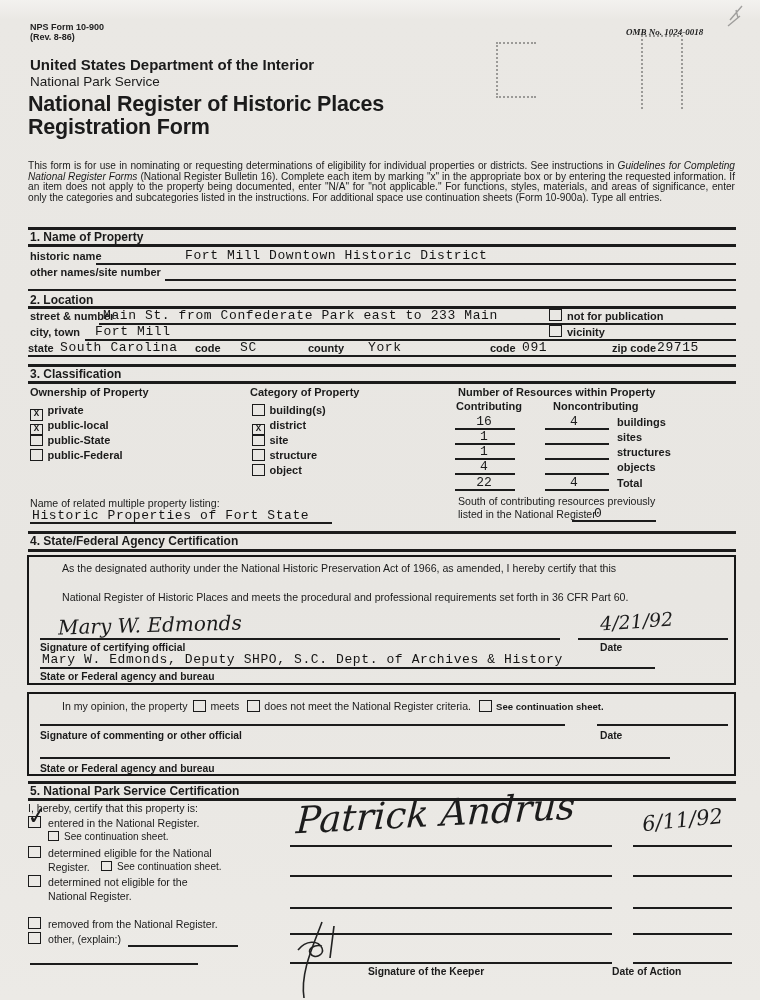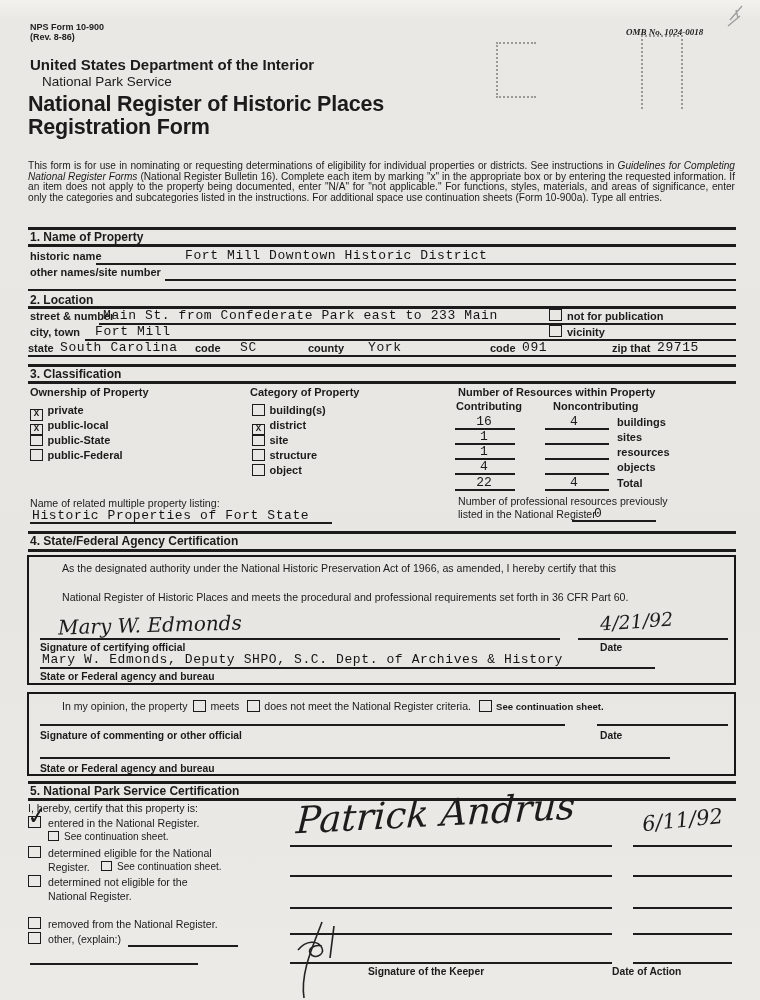--- a/index.html
+++ b/index.html
@@ -3,21 +3,21 @@
 <meta charset="utf-8">
 <style>
   html,body{margin:0;padding:0;background:#c9c7c3;}
   .page{position:relative;width:760px;height:1000px;margin:0 auto;overflow:hidden;
     background:linear-gradient(180deg,#f3f2ef 0%,#eae8e4 2%,#e8e6e2 60%,#eceae6 100%);
     font-family:"Liberation Sans",sans-serif;color:#1b1b1b;}
   .abs{position:absolute;white-space:nowrap;}
   .tiny{font:bold 9px/10px "Liberation Sans",sans-serif;color:#222;}
   .tinyi{font:italic bold 9px/10px "Liberation Serif",serif;color:#222;text-align:right;}
   .dept{font:bold 15px "Liberation Sans",sans-serif;}
-  .agency{font:13.5px "Liberation Sans",sans-serif;margin-left:12px;}
+  .agency{font:13.5px "Liberation Sans",sans-serif;}
   .bigtitle{font:bold 21.5px/22px "Liberation Sans",sans-serif;letter-spacing:-0.2px;}
   .para{font:10.15px/10.7px "Liberation Sans",sans-serif;text-align:justify;white-space:normal;}
   .sec{font:bold 12px "Liberation Sans",sans-serif;}
   .lbl{font:bold 11px "Liberation Sans",sans-serif;}
   .sm{font:10.6px "Liberation Sans",sans-serif;}
   .smb{font:bold 10.3px "Liberation Sans",sans-serif;}
   .sm9b{font:bold 9.6px "Liberation Sans",sans-serif;}
   .mono{font:13px "Liberation Mono",monospace;letter-spacing:.6px;color:#141414;}
   .hand{font:italic 20px "DejaVu Serif",serif;color:#1c1c1c;}
   .hl{position:absolute;background:#1c1c1c;height:1.6px;}
@@ -83,21 +83,21 @@
   <div class="hl" style="left:85px;top:339px;width:651px"></div>
 
   <div class="abs lbl" style="left:28px;top:342px">state</div>
   <div class="abs mono" style="left:60px;top:340px">South Carolina</div>
   <div class="abs lbl" style="left:195px;top:342px">code</div>
   <div class="abs mono" style="left:240px;top:340px">SC</div>
   <div class="abs lbl" style="left:308px;top:342px">county</div>
   <div class="abs mono" style="left:368px;top:340px">York</div>
   <div class="abs lbl" style="left:490px;top:342px">code</div>
   <div class="abs mono" style="left:522px;top:340px">091</div>
-  <div class="abs lbl" style="left:612px;top:342px">zip that</div>
+  <div class="abs lbl" style="left:612px;top:342px">zip code</div>
   <div class="abs mono" style="left:657px;top:340px">29715</div>
   <div class="hl hlm" style="left:28px;top:355px;width:708px"></div>
 
   <div class="hl hl2" style="left:28px;top:364px;width:708px"></div>
   <div class="abs sec" style="left:30px;top:367px">3. Classification</div>
   <div class="hl hl2" style="left:28px;top:381px;width:708px"></div>
 
   <div class="abs lbl" style="left:30px;top:386px">Ownership of Property</div>
   <div class="abs" style="left:30px;top:400px"><span class="cb">X</span> <span class="lbl">private</span></div>
   <div class="abs" style="left:30px;top:415px"><span class="cb">X</span> <span class="lbl">public-local</span></div>
@@ -122,40 +122,40 @@
   <div class="hl" style="left:545px;top:428px;width:64px"></div>
 
   <div class="rv" style="left:456px;top:429px">1</div>
   <div class="rv" style="left:546px;top:429px"></div>
   <div class="abs lbl" style="left:617px;top:431px">sites</div>
   <div class="hl" style="left:455px;top:443px;width:60px"></div>
   <div class="hl" style="left:545px;top:443px;width:64px"></div>
 
   <div class="rv" style="left:456px;top:444px">1</div>
   <div class="rv" style="left:546px;top:444px"></div>
-  <div class="abs lbl" style="left:617px;top:446px">resources</div>
+  <div class="abs lbl" style="left:617px;top:446px">structures</div>
   <div class="hl" style="left:455px;top:458px;width:60px"></div>
   <div class="hl" style="left:545px;top:458px;width:64px"></div>
 
   <div class="rv" style="left:456px;top:459px">4</div>
   <div class="rv" style="left:546px;top:459px"></div>
   <div class="abs lbl" style="left:617px;top:461px">objects</div>
   <div class="hl" style="left:455px;top:473px;width:60px"></div>
   <div class="hl" style="left:545px;top:473px;width:64px"></div>
 
   <div class="rv" style="left:456px;top:475px">22</div>
   <div class="rv" style="left:546px;top:475px">4</div>
   <div class="abs lbl" style="left:617px;top:477px">Total</div>
   <div class="hl" style="left:455px;top:489px;width:60px"></div>
   <div class="hl" style="left:545px;top:489px;width:64px"></div>
 
   <div class="abs sm" style="left:30px;top:497px">Name of related multiple property listing:</div>
   <div class="abs mono" style="left:32px;top:508px">Historic Properties of Fort State</div>
   <div class="hl" style="left:30px;top:522px;width:302px"></div>
-  <div class="abs sm" style="left:458px;top:495px">Number of professional resources previously</div>
+  <div class="abs sm" style="left:458px;top:495px">South of contributing resources previously</div>
   <div class="abs sm" style="left:458px;top:508px">listed in the National Register</div>
   <div class="abs mono" style="left:594px;top:506px">0</div>
   <div class="hl" style="left:572px;top:520px;width:84px"></div>
 
   <div class="hl hl2" style="left:28px;top:531px;width:708px"></div>
   <div class="abs sec" style="left:30px;top:534px">4. State/Federal Agency Certification</div>
   <div class="hl hl2" style="left:28px;top:549px;width:708px"></div>
 
   <div class="box" style="left:27px;top:555px;width:709px;height:130px"></div>
   <div class="abs flow" style="left:40px;top:562px">As the designated authority under the National Historic Preservation Act of 1966, as amended, I hereby certify that this</div>

